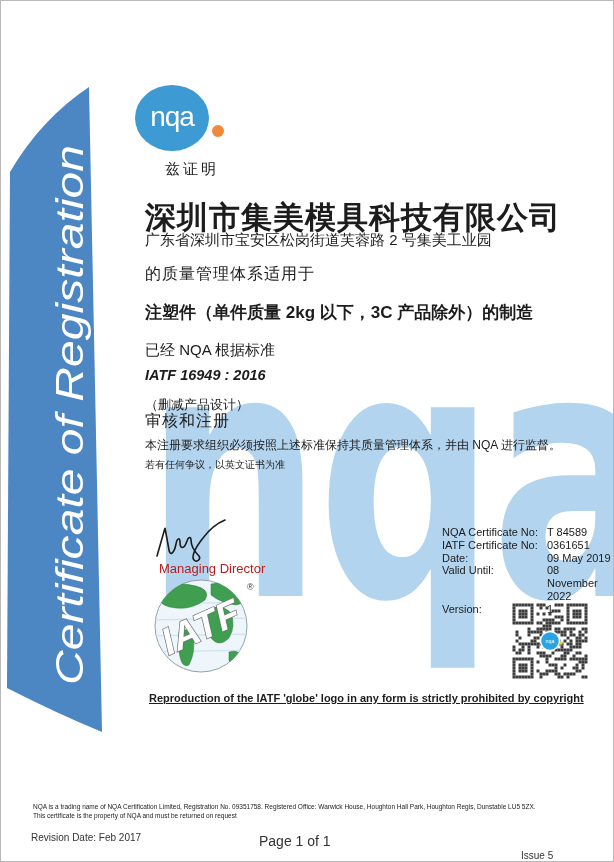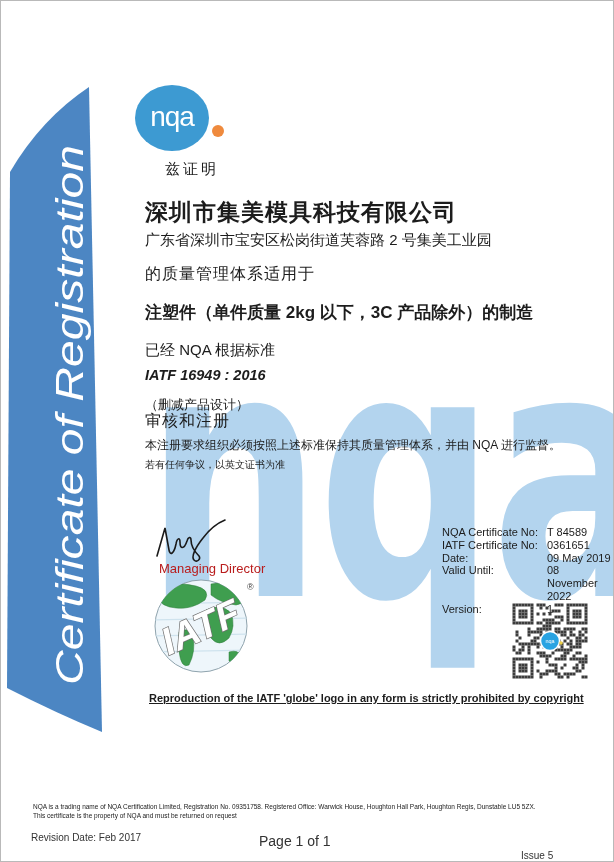--- a/index.html
+++ b/index.html
@@ -16,21 +16,21 @@
   }
   .abs{position:absolute;}
   .bg-layer{position:absolute;left:0;top:0;width:614px;height:862px;}
   .logo-circle{
     left:134px;top:84px;width:74px;height:66px;border-radius:50%;
     background:#3d9ad2;display:flex;align-items:center;justify-content:center;
   }
   .logo-text{color:#ffffff;font-size:28px;font-weight:400;letter-spacing:-1px;margin-top:-2px;}
   .logo-dot{left:211px;top:124px;width:12px;height:12px;border-radius:50%;background:#ef8a3d;}
   .certify{left:145px;top:159px;font-size:15px;letter-spacing:3px;margin-left:19px;}
-  .company-name{left:144px;top:196px;font-size:23px;font-weight:700;letter-spacing:1px;}
+  .company-name{left:144px;top:196px;font-size:31px;font-weight:700;letter-spacing:1px;}
   .company-address{left:144px;top:230px;font-size:15px;}
   .applies{left:144px;top:263px;font-size:16px;letter-spacing:1px;}
   .scope-desc{left:144px;top:300px;font-size:17px;font-weight:700;}
   .std-intro{left:144px;top:340px;font-size:15px;}
   .std-name{left:144px;top:366px;font-size:14.5px;font-weight:700;font-style:italic;}
   .std-exclusion{left:144px;top:387px;font-size:13px;margin-top:8px;}
   .std-activity{left:144px;top:410px;font-size:16px;letter-spacing:1px;}
   .maintain{left:144px;top:436px;font-size:12px;white-space:nowrap;}
   .dispute{left:144px;top:457px;font-size:10px;}
   .signature-svg{left:152px;top:515px;}

